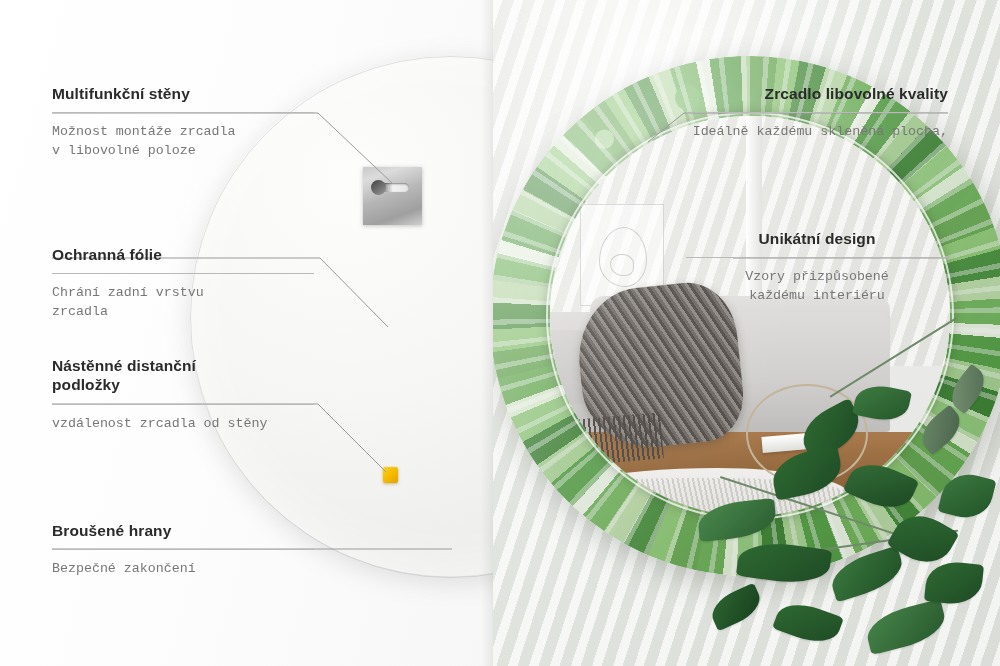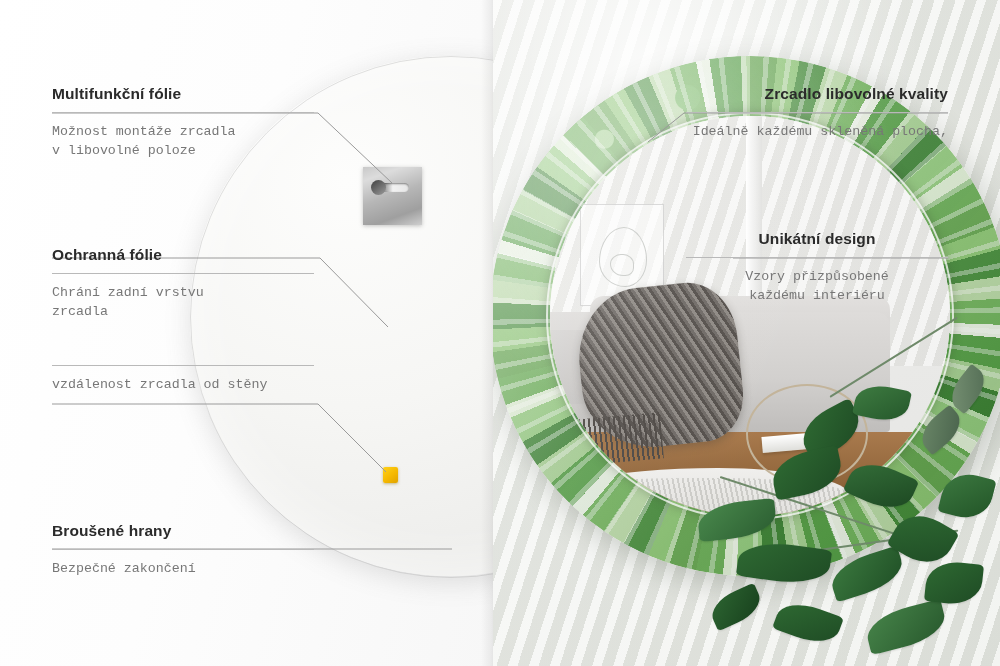--- a/index.html
+++ b/index.html
@@ -201,38 +201,42 @@
       <path d="M52 113 H318 L392 183"></path>
       <path d="M52 258 H320 L388 327"></path>
       <path d="M52 404 H318 L386 472"></path>
       <path d="M52 549 H452"></path>
       <path d="M948 113 H684 L648 142"></path>
       <path d="M948 258 H733"></path>
     </g>
   </svg>
 
   <div class="callout left-co" style="top:84px;">
-    <div class="co-title">Multifunkční fólie</div>
+    <div class="co-title">Multifunkční stěny</div>
     <div class="co-rule"></div>
     <div class="co-desc">
       <div>Možnost montáže zrcadla</div>
       <div>v libovolné poloze</div>
     </div>
   </div>
 
   <div class="callout left-co" style="top:245px;">
     <div class="co-title">Ochranná fólie</div>
     <div class="co-rule"></div>
     <div class="co-desc">
       <div>Chrání zadní vrstvu</div>
       <div>zrcadla</div>
     </div>
   </div>
 
   <div class="callout left-co" style="top:356px;">
+    <div class="co-title">
+      <div>Nástěnné distanční</div>
+      <div>podložky</div>
+    </div>
     <div class="co-rule"></div>
     <div class="co-desc">
       <div>vzdálenost zrcadla od stěny</div>
     </div>
   </div>
 
   <div class="callout left-co" style="top:521px;">
     <div class="co-title">Broušené hrany</div>
     <div class="co-rule"></div>
     <div class="co-desc">

